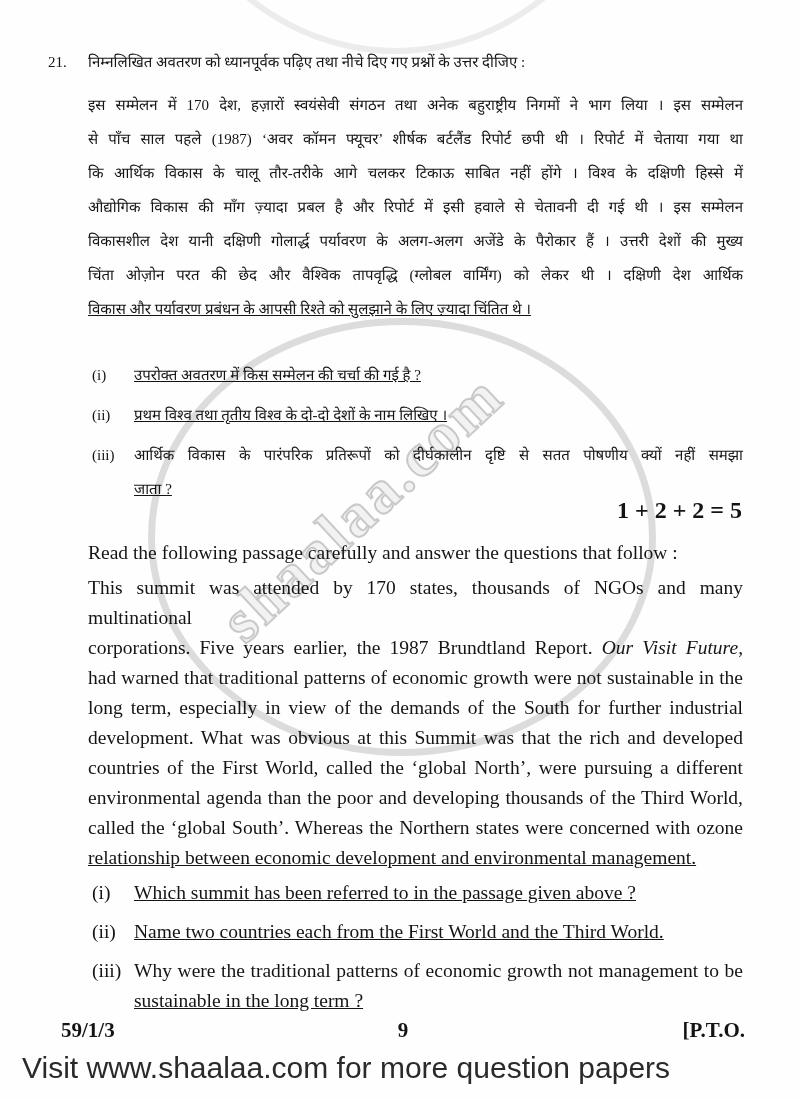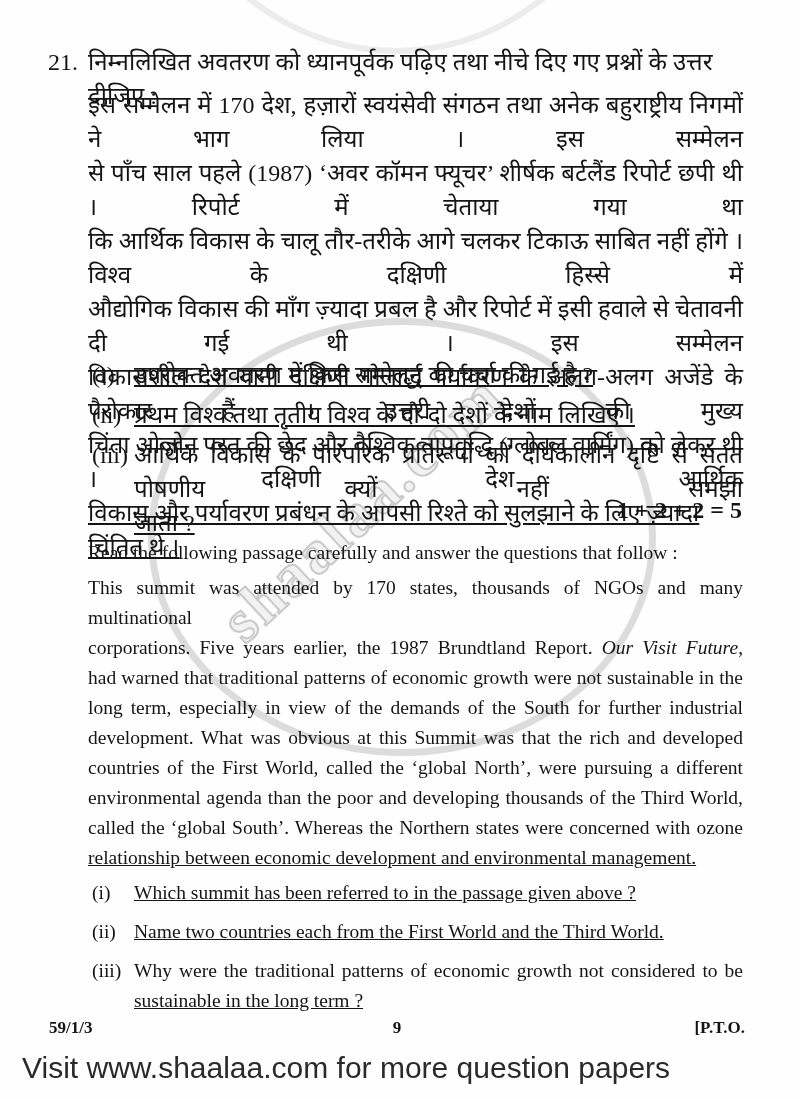--- a/index.html
+++ b/index.html
@@ -28,21 +28,21 @@
     position:absolute; z-index:1;
     left:362px; top:508px;
     transform:translate(-50%,-50%) rotate(-43deg);
     font-family:"Liberation Serif","DejaVu Serif",serif;
     font-size:62px; font-weight:bold; letter-spacing:3px; white-space:nowrap;
     color:rgba(214,214,214,0.30);
     -webkit-text-stroke:2px rgba(150,150,150,0.48);
   }
 
   
-  .hi { font-size:24px; }
+  .hi { font-size:15px; }
   .q-row { top:45px; left:48px; right:55px; line-height:34px; }
   .q-num { position:absolute; left:0; top:0; }
   .q-intro { display:block; padding-left:40px; }
 
   .hi-passage { top:88px; left:88px; width:655px; line-height:34px; }
   .jline { text-align:justify; text-align-last:justify; }
   .plainline { text-align:left; text-align-last:auto;text-decoration:underline; }
 
   .hi-subqs { top:358px; left:92px; width:651px; line-height:34px; }
   .subq { position:relative; padding-left:42px; margin-bottom:6px; }
@@ -53,21 +53,21 @@
 
   
   .en { font-size:19.5px; }
   .en-intro { top:538px; left:88px; line-height:30px; }
   .en-passage { top:573px; left:88px; width:655px; line-height:30px; }
   .en-subqs { top:878px; left:92px; width:651px; line-height:30px; }
   .en-subqs .subq { margin-bottom:9px; }
   .it { font-style:italic; }
 
   
-  .footer { top:1018px; left:49px; right:55px; font-weight:bold; font-size:17px; }
+  .footer { top:1018px; left:61px; right:55px; font-weight:bold; font-size:21px; }
   .footer .pg { position:absolute; left:50%; transform:translateX(-50%); }
   .footer .pto { position:absolute; right:0; top:0;margin-left:48px; }
 
   .branding {
     top:1051px; left:22px;
     font-family:"Liberation Sans","DejaVu Sans",sans-serif;
     font-size:30px; color:#2a2a2a;
   }
 </style>
 </head>
@@ -130,21 +130,21 @@
     <div class="subq">
       <span class="lbl">(i)</span>
       <div class="plainline">Which summit has been referred to in the passage given above ?</div>
     </div>
     <div class="subq">
       <span class="lbl">(ii)</span>
       <div class="plainline">Name two countries each from the First World and the Third World.</div>
     </div>
     <div class="subq">
       <span class="lbl">(iii)</span>
-      <div class="jline">Why were the traditional patterns of economic growth not considered to be</div>
+      <div class="jline">Why were the traditional patterns of economic growth not management to be</div>
       <div class="plainline">sustainable in the long term ?</div>
     </div>
   </div>
 
   <div class="layer footer">
     <span class="code">59/1/3</span>
     <span class="pg">9</span>
     <span class="pto">[P.T.O.</span>
   </div>
 

